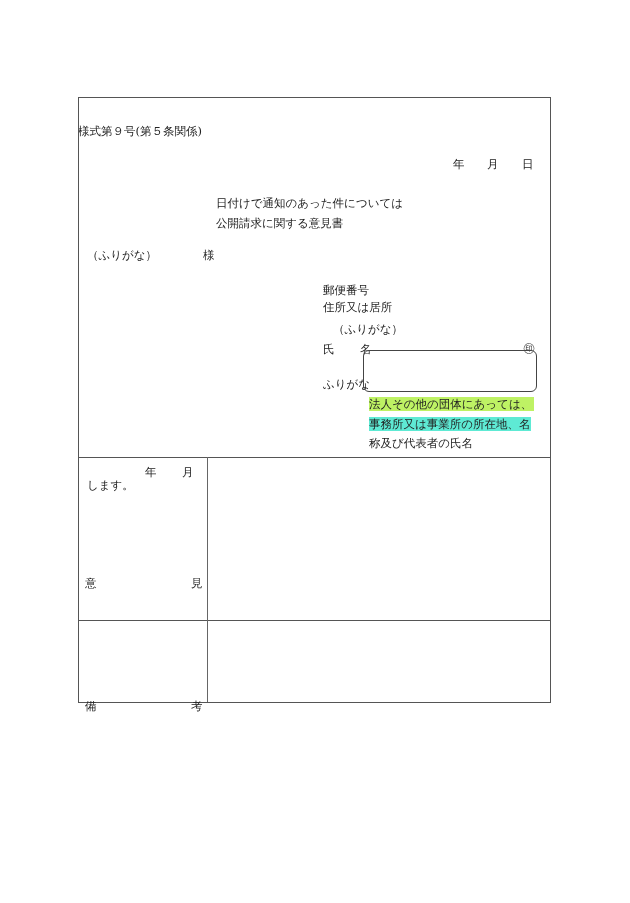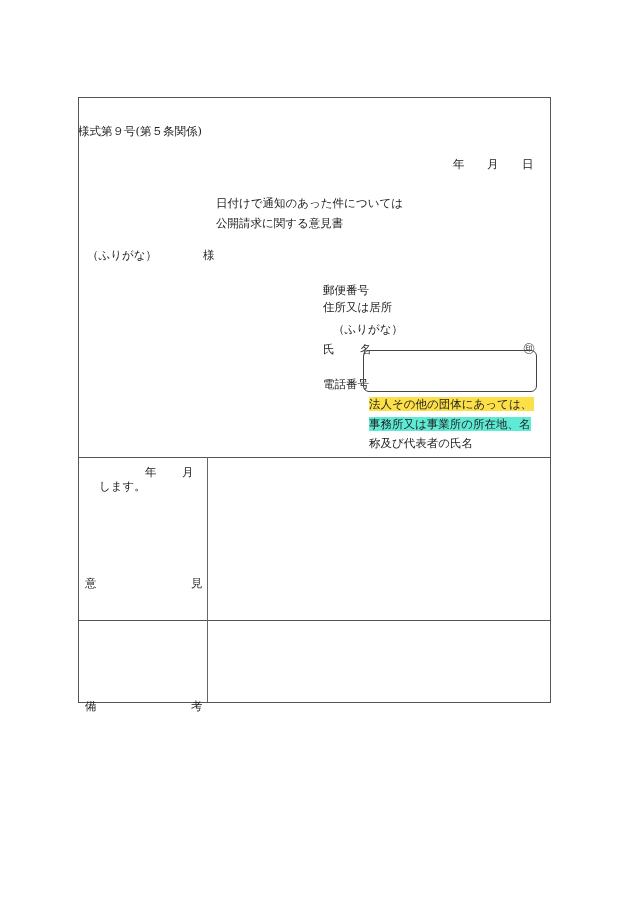--- a/index.html
+++ b/index.html
@@ -31,30 +31,30 @@
   <span class="abs t" style="left:8px; top:106px;">（ふりがな）</span>
   <span class="abs t" style="left:124px; top:106px;">様</span>
 
   <div class="abs t" style="left:244px; top:141px;text-align:right;">郵便番号</div>
   <div class="abs t" style="left:244px; top:158px;">住所又は居所</div>
   <div class="abs t" style="left:254px; top:180px;">（ふりがな）</div>
   <span class="abs t" style="left:244px; top:200px;">氏</span>
   <span class="abs t" style="left:281px; top:200px;">名</span>
   <span class="abs t" style="left:444px; top:199px; font-size:12px;">㊞</span>
 
-  <div class="abs t" style="left:244px; top:235px;">電話番号</div>
+  <div class="abs t" style="left:244px; top:235px;">ふりがな</div>
 
   <div class="bracket" style="left:284px; top:252px; width:172px; height:40px;"></div>
-  <div class="abs t" style="left:290px; top:255px; background:#fde047; padding-right:2px;">法人その他の団体にあっては、</div>
+  <div class="abs t" style="left:290px; top:255px; background:#bef264; padding-right:2px;">法人その他の団体にあっては、</div>
   <div class="abs t" style="left:290px; top:275px; background:#5eead4;">事務所又は事業所の所在地、名</div>
   <div class="abs t" style="left:290px; top:294px;">称及び代表者の氏名</div>
 
   <span class="abs t" style="left:66px; top:323px;">年</span>
   <span class="abs t" style="left:103px; top:323px;">月</span>
-  <div class="abs t" style="left:20px; top:337px;">します。</div>
+  <div class="abs t" style="left:8px; top:337px;font-family:Liberation Mono, monospace;">します。</div>
 
   <div class="hline" style="top:359px;"></div>
   <div class="hline" style="top:522px;"></div>
   <div class="vline" style="left:128px; top:359px; height:245px;"></div>
 
   <span class="abs t" style="left:6px; top:434px;">意</span>
   <span class="abs t" style="left:112px; top:434px;">見</span>
   <div class="abs" style="left:130px; top:361px; width:340px; height:160px;"></div>
 
   <span class="abs t" style="left:6px; top:557px;">備</span>

